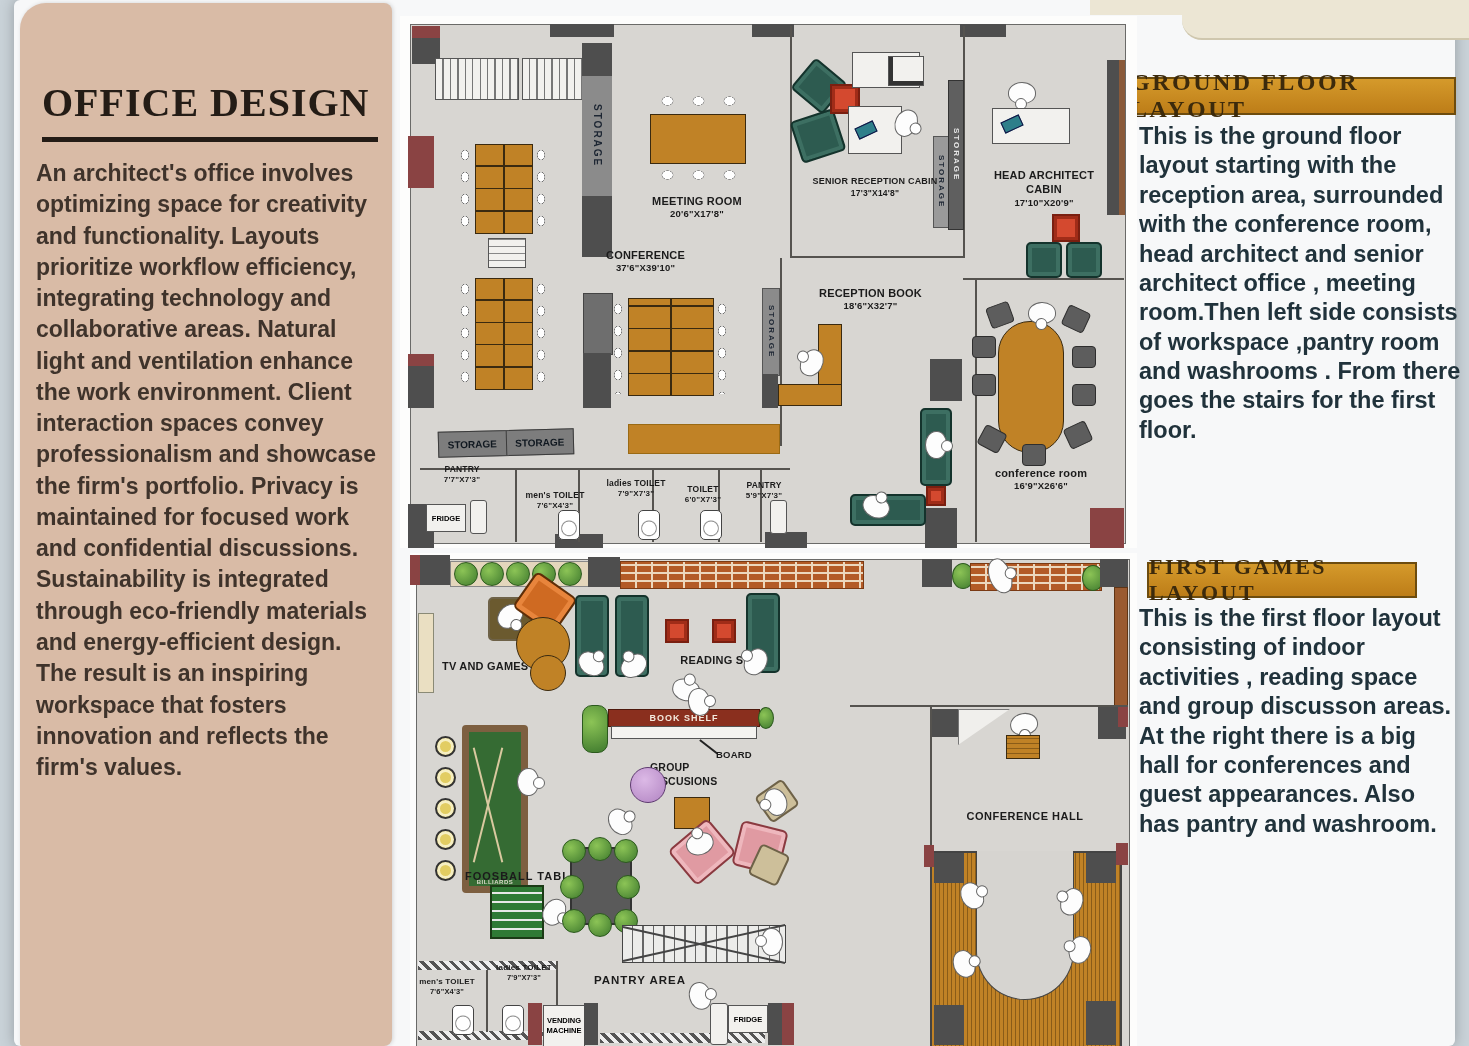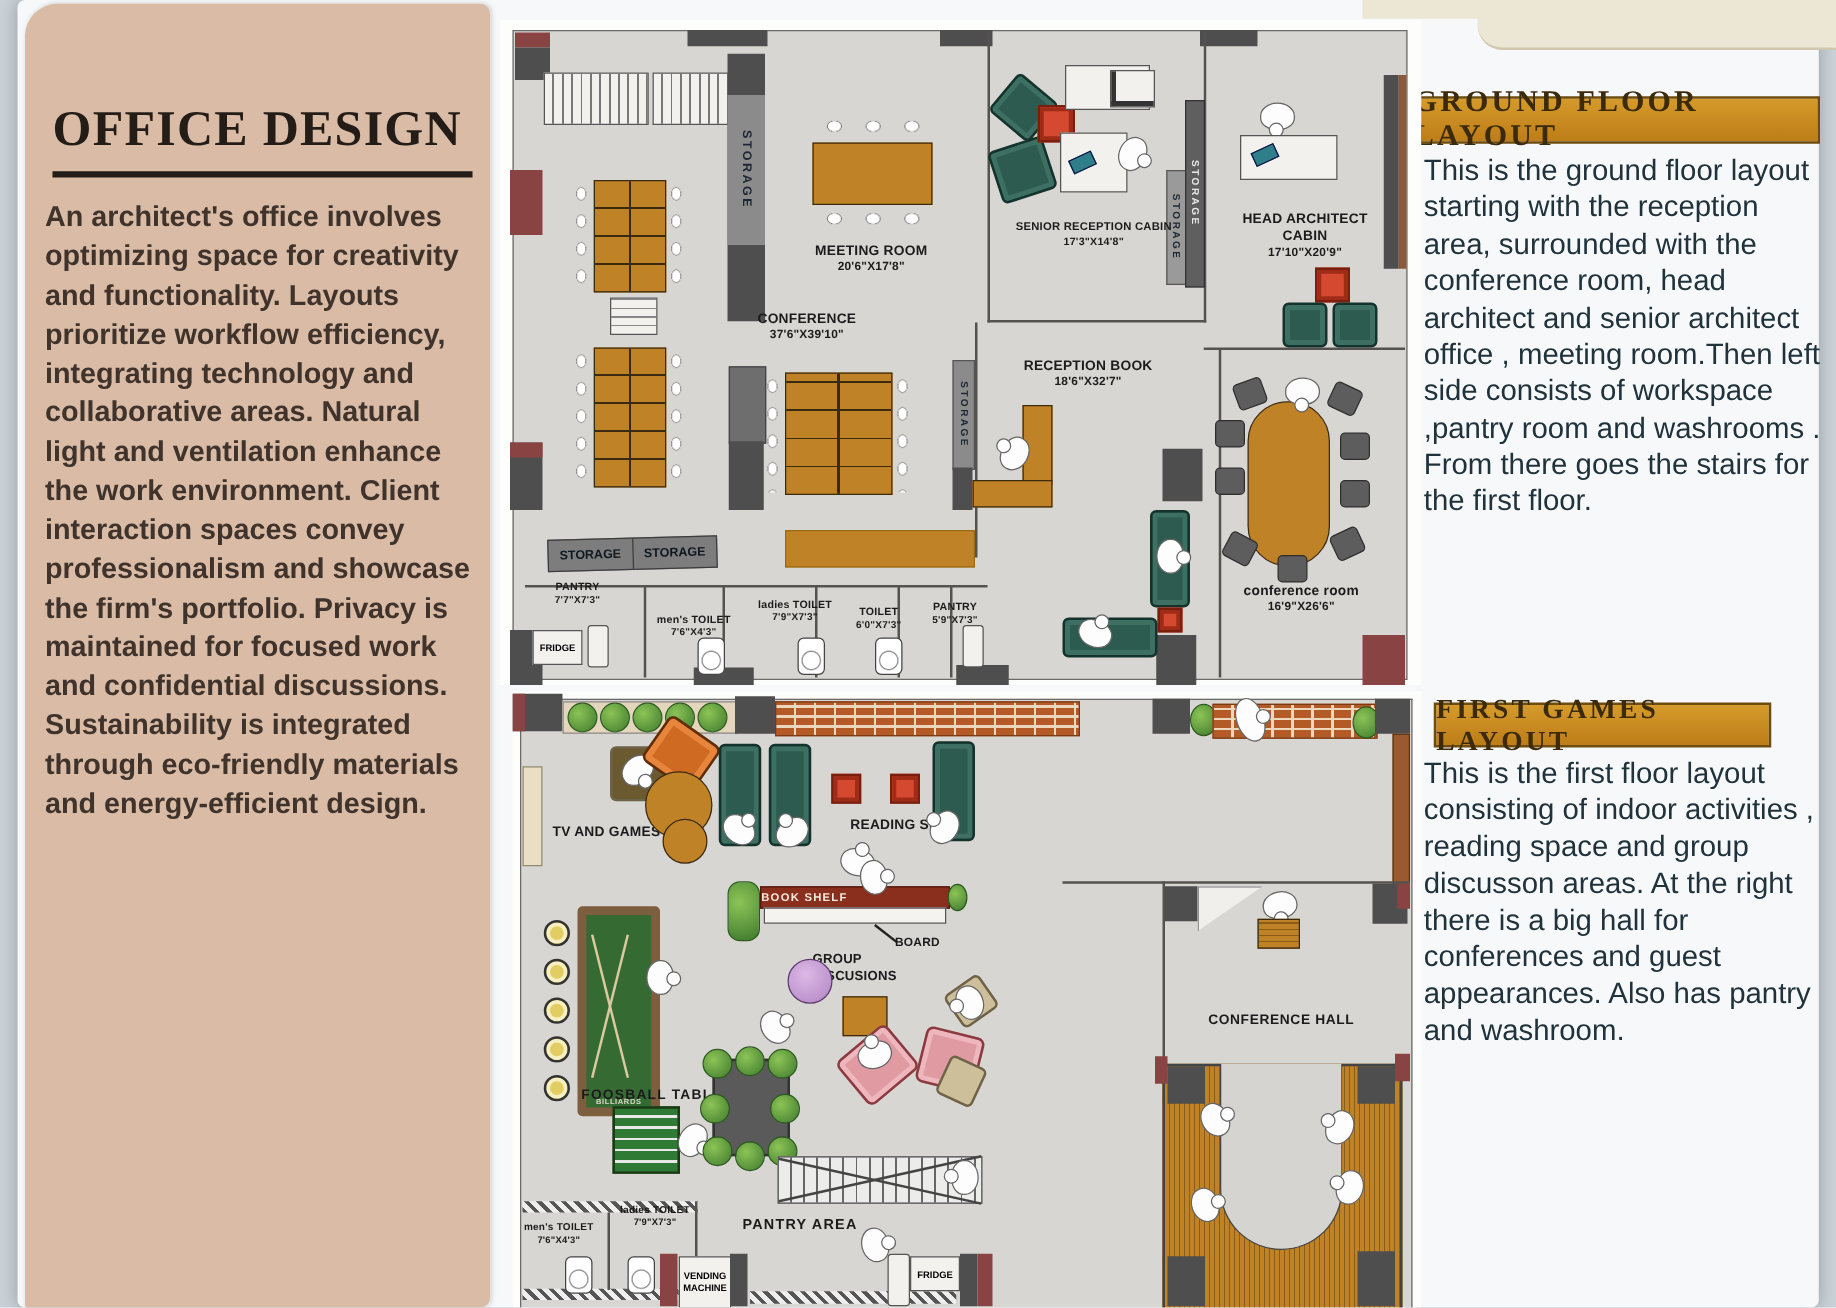--- a/index.html
+++ b/index.html
@@ -8,21 +8,21 @@
   #stage{position:relative;width:1469px;height:1046px;}
   #poster{position:absolute;left:14px;top:0;width:1441px;height:1046px;background:#f7f8f9;border-radius:6px;box-shadow:0 0 14px rgba(0,0,0,.25);}
   .cream{background:#ece6d4;}
   
   #left-panel{position:absolute;left:20px;top:3px;width:372px;height:1043px;background:#d9bba6;border-radius:26px 8px 8px 2px;box-shadow:1px 0 4px rgba(0,0,0,.15);}
   #left-title{margin:28px 14px 0 22px;font-family:"Liberation Serif",serif;font-weight:700;font-size:40px;line-height:1.2;color:#241c16;letter-spacing:1px;border-bottom:5px solid #241c16;padding-bottom:10px;}
   .lp-body{margin:16px 10px 0 16px;color:#3f332b;font-size:23px;line-height:1.36;font-weight:600;}
   .lp-body p{margin:0;}
   
   .hdr-bar{position:absolute;background:linear-gradient(180deg,#d59a2b,#bd7d18);border:2px solid #6d4c0e;color:#3c2a0c;font-family:"Liberation Serif",serif;font-weight:700;letter-spacing:2.5px;font-size:24px;display:flex;align-items:center;justify-content:center;}
-  .rp-body{position:absolute;color:#20323b;font-size:23.5px;line-height:1.25;font-weight:400;}
+  .rp-body{position:absolute;color:#20323b;font-size:23.5px;line-height:1.25;font-weight:700;}
   
   .plan{position:absolute;background:#fdfdfc;overflow:hidden;}
   .floor{position:absolute;background:#d8d6d2;border:1.5px solid #6a6a68;}
   .wb{background:#4e4e4e;}
   .wr{background:#8a4343;}
   .wline{background:#55534f;}
   .rlabel{position:absolute;font-weight:700;font-size:10px;line-height:1.3;color:#1b1b1b;text-align:center;letter-spacing:.2px;}
   .rlabel .dim{display:block;font-size:9.5px;}
   .vstor{position:absolute;writing-mode:vertical-rl;text-align:center;font-weight:700;color:#1d2633;letter-spacing:2px;display:flex;align-items:center;justify-content:center;}
   .cluster{position:absolute;background:#c08226;border:1.5px solid #3a2a10;background-image:linear-gradient(90deg,transparent calc(50% - 1px),#3a2a10 calc(50% - 1px),#3a2a10 calc(50% + 1px),transparent calc(50% + 1px)),repeating-linear-gradient(0deg,transparent 0 21px,#3a2a10 21px 22.5px);}
@@ -53,20 +53,21 @@
   <div class="abs cream" style="left:1182px;top:0;width:287px;height:38px;border-radius:0 0 0 20px;border-bottom:2px solid #cfc7ae;"></div>
 
   <aside id="left-panel">
     <h1 id="left-title">
       <br>
       <span>OFFICE DESIGN</span>
     </h1>
     <div class="lp-body">
       <p>An architect's office involves optimizing space for creativity and functionality. Layouts prioritize workflow efficiency, integrating technology and collaborative areas. Natural light and ventilation enhance the work environment. Client interaction spaces convey professionalism and showcase the firm's portfolio. Privacy is maintained for focused work and confidential discussions.</p>
       <p>Sustainability is integrated through eco-friendly materials and energy-efficient design.</p>
+      <p>The result is an inspiring workspace that fosters innovation and reflects the firm's values.</p>
     </div>
   </aside>
 
   <div class="hdr-bar" style="left:1129px;top:77px;width:323px;height:34px;">
     <span>GROUND FLOOR LAYOUT</span>
   </div>
   <div class="rp-body" style="left:1139px;top:122px;width:322px;">This is the ground floor layout starting with the reception area, surrounded with the conference room, head architect and senior architect office , meeting room.Then left side consists of workspace ,pantry room and washrooms . From there goes the stairs for the first floor.</div>
   <div class="hdr-bar" style="left:1147px;top:562px;width:266px;height:32px;font-size:22px;">
     <span>FIRST GAMES LAYOUT</span>
   </div>
@@ -262,21 +263,21 @@
     <div class="person" style="left:210px;top:102px;transform:rotate(-35deg);"></div>
 
     <div class="redbox" style="left:255px;top:66px;width:20px;height:20px;"></div>
     <div class="redbox" style="left:302px;top:66px;width:20px;height:20px;"></div>
     <div class="rlabel" style="left:248px;top:100px;width:138px;font-size:11px;">READING SPACE</div>
     <div class="sofa" style="left:336px;top:40px;width:30px;height:76px;"></div>
     <div class="person" style="left:332px;top:98px;transform:rotate(-60deg);"></div>
     <div class="person" style="left:262px;top:126px;transform:rotate(15deg);"></div>
 
     <div class="bush" style="left:172px;top:152px;width:24px;height:46px;border-radius:10px;"></div>
-    <div class="abs" style="left:198px;top:156px;width:150px;height:16px;background:#8a2f1e;border:1.5px solid #4e180c;display:flex;align-items:center;justify-content:flex-start;color:#f4e9dd;font-weight:700;font-size:9px;letter-spacing:1px;">
+    <div class="abs" style="left:198px;top:156px;width:150px;height:16px;background:#8a2f1e;border:1.5px solid #4e180c;display:flex;align-items:center;justify-content:center;color:#f4e9dd;font-weight:700;font-size:9px;letter-spacing:1px;">
         <span>BOOK SHELF</span>
       </div>
     <div class="abs" style="left:201px;top:173px;width:144px;height:11px;background:#f4f3f0;border:1.5px solid #555;"></div>
     <div class="bush" style="left:348px;top:154px;width:14px;height:20px;"></div>
     <div class="leader" style="left:290px;top:186px;width:22px;transform:rotate(38deg);"></div>
     <div class="rlabel" style="left:306px;top:196px;width:46px;font-size:9.5px;text-align:left;">BOARD</div>
 
     <div class="rlabel" style="left:240px;top:208px;width:100px;font-size:10.5px;text-align:left;">
       <span>GROUP</span><br>
       <span>DISCUSIONS</span>

